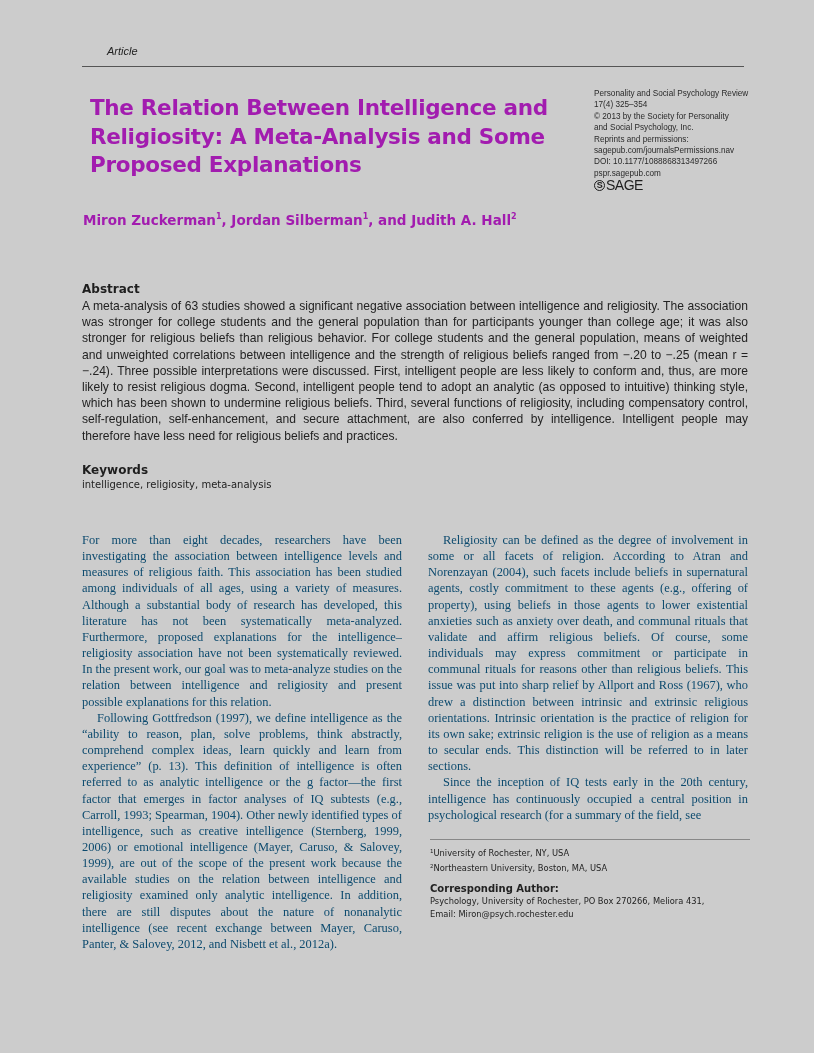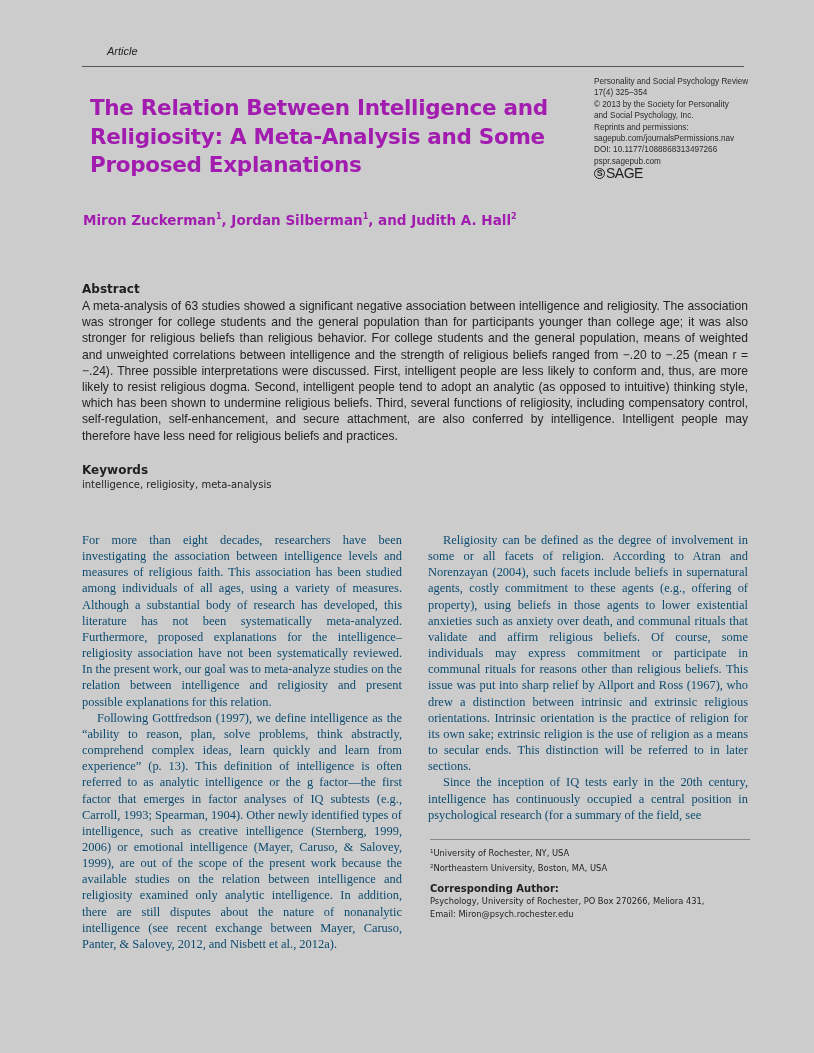--- a/index.html
+++ b/index.html
@@ -23,21 +23,21 @@
       border-top: 1.5px solid #555;
     }
     .title {
       position: absolute; left: 82px; top: 86px; width: 470px;
       font-family: "DejaVu Sans", sans-serif;
       font-weight: bold; font-size: 21.5px; line-height: 28.5px;
       color: #a21caf; letter-spacing: -0.3px;
       margin: 8px;
     }
     .journal-meta {
-      position: absolute; left: 594px; top: 76px; width: 220px;
+      position: absolute; left: 594px; top: 88px; width: 220px;
       font-family: "Liberation Sans", sans-serif;
       font-size: 8.2px; line-height: 11.4px; color: #2a2a2a;
     }
     .journal-meta div { white-space: nowrap; }
     .sage-logo {
       display: flex; align-items: center; margin-top: 1px;
       font-family: "Liberation Sans", sans-serif; font-size: 14px; color: #1e1e1e;
       letter-spacing: -0.5px;
     }
     .sage-logo .s-circle {

